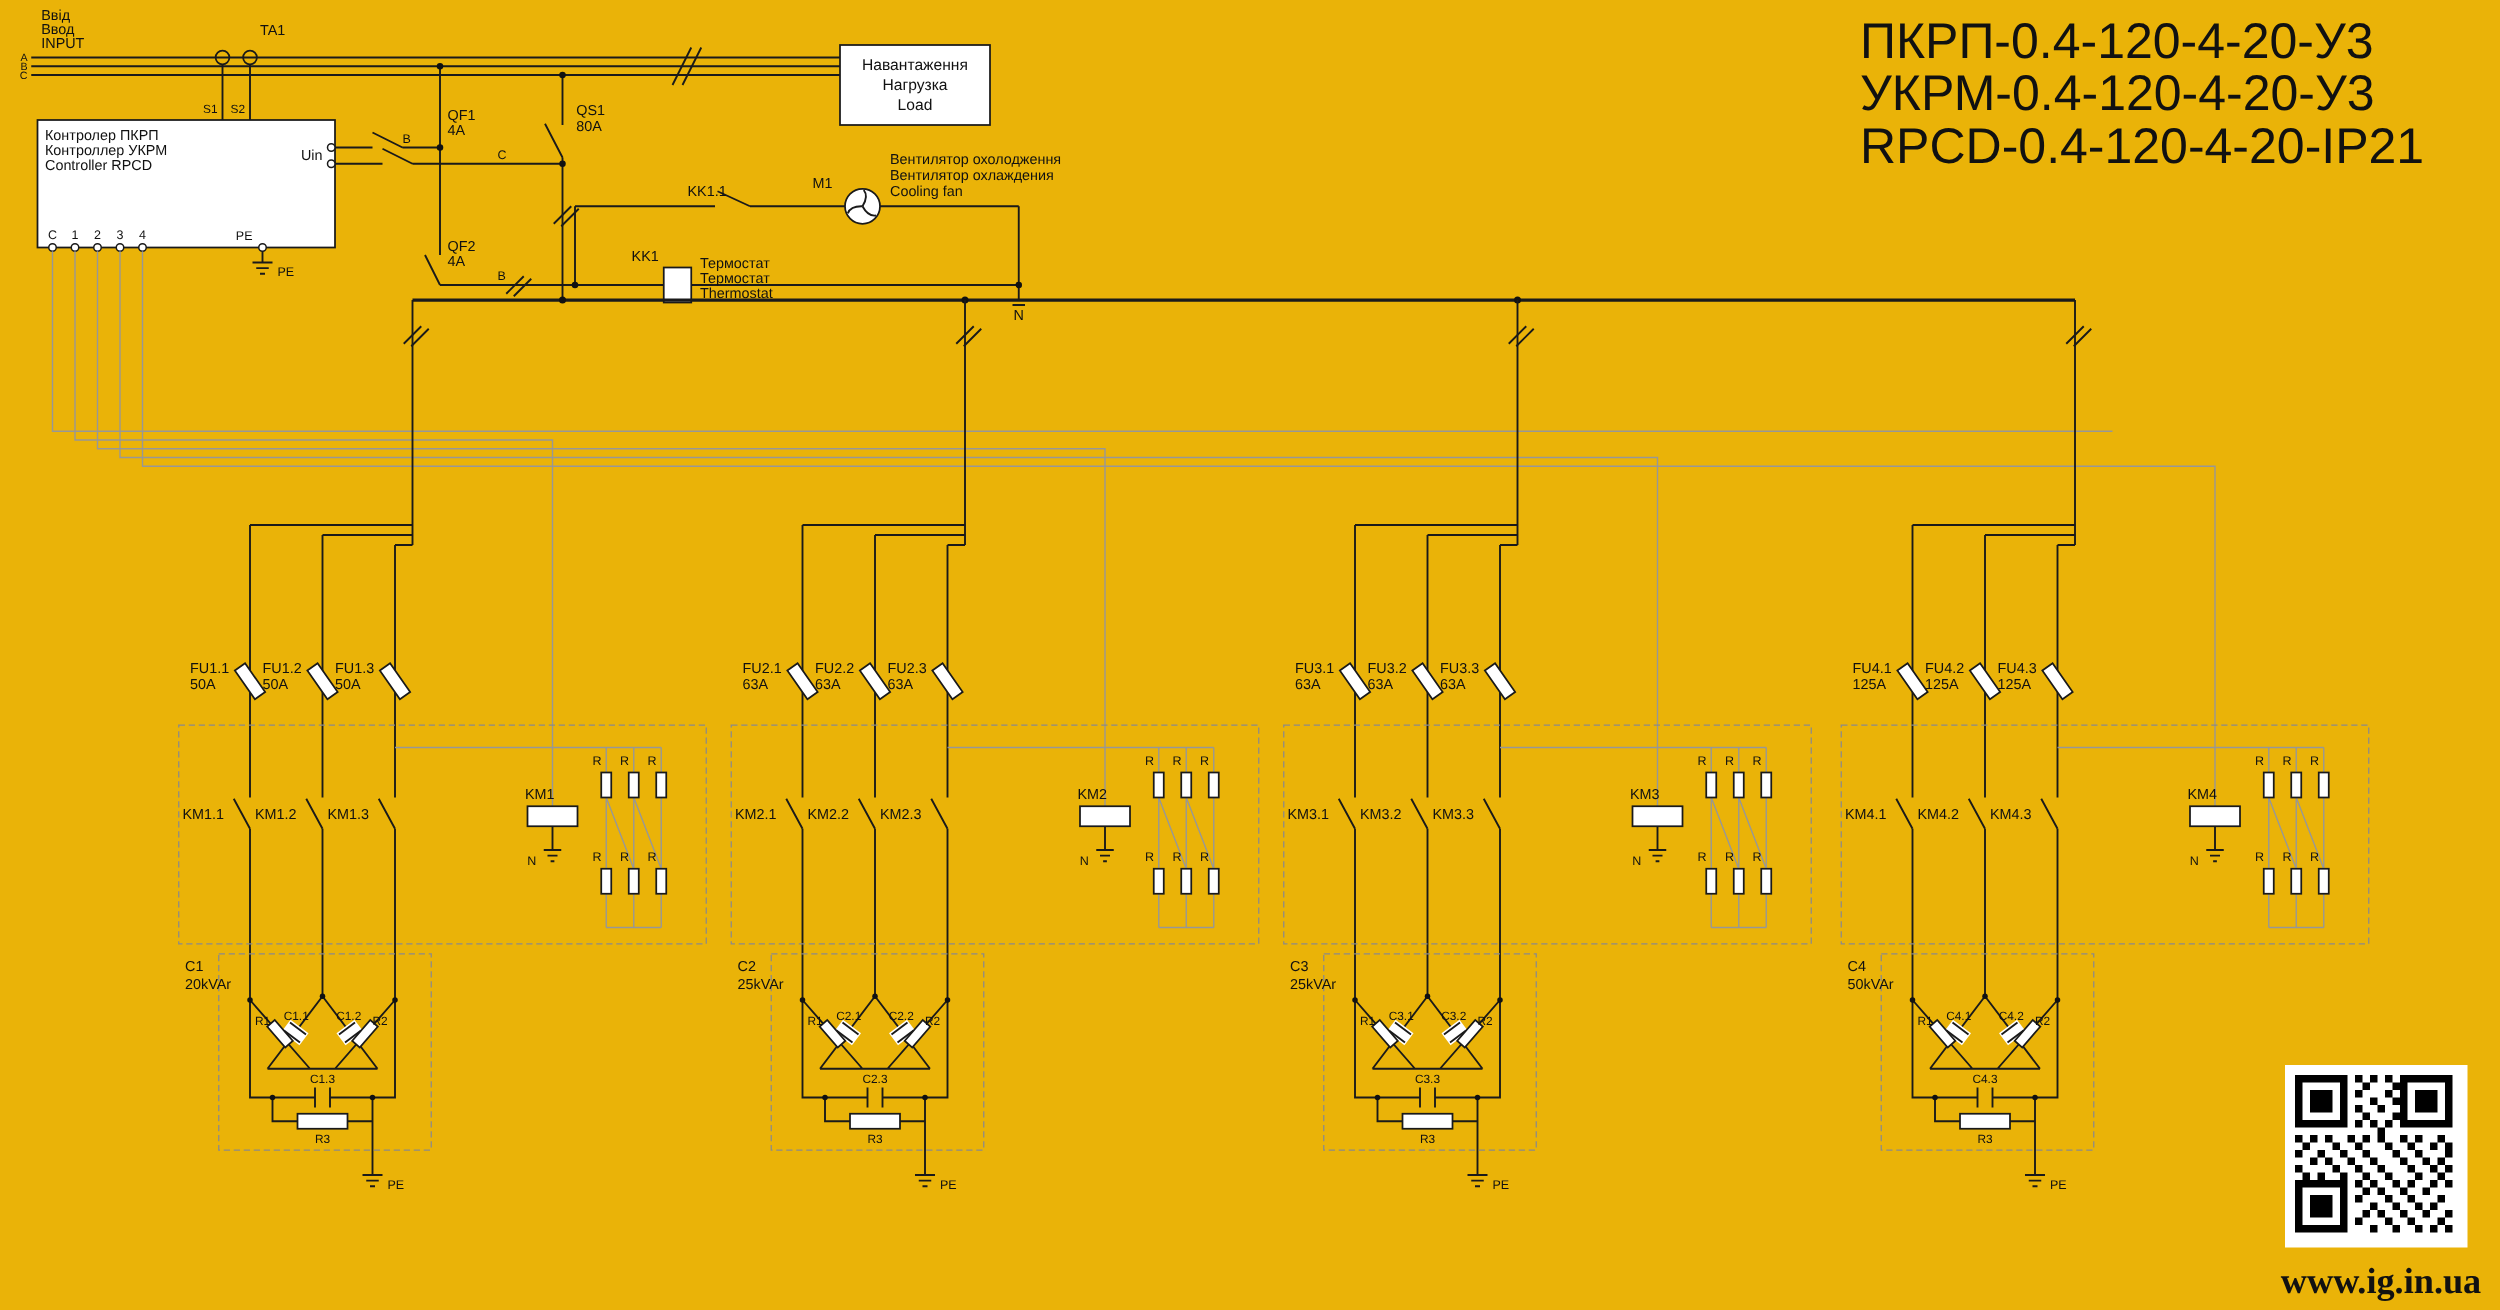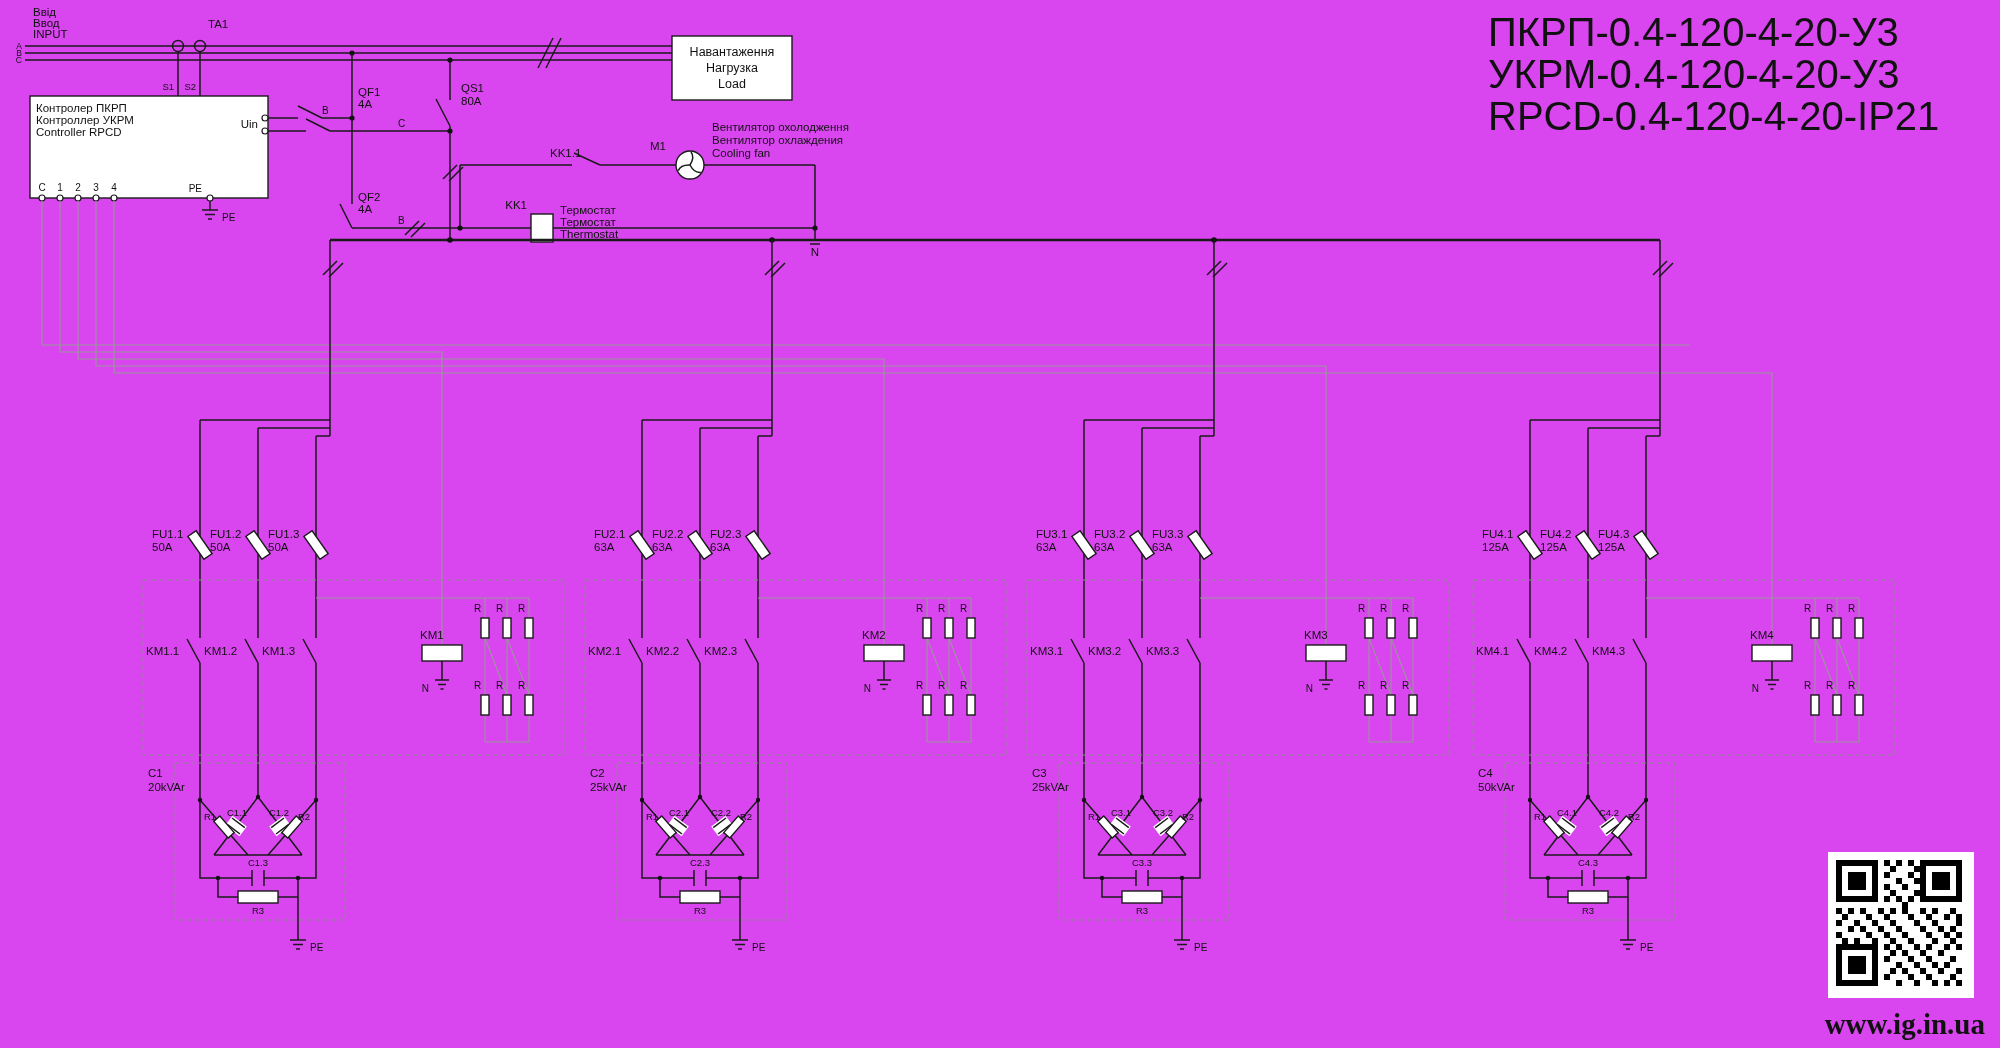--- a/index.html
+++ b/index.html
@@ -1,16 +1,16 @@
 <!DOCTYPE html>
 <html><head>
 <meta charset="utf-8">
 <style>
   html,body{margin:0;padding:0;background:#e8e8e8;}
-  .canvas{position:relative;width:2000px;height:1048px;background:#d946ef;overflow:hidden;}
+  .canvas{position:relative;width:2000px;height:1048px;background:#eab308;overflow:hidden;}
   svg{display:block;}
   svg text{font-family:"Liberation Sans","DejaVu Sans",sans-serif;fill:#111;}
   .w{stroke:#1a1a1a;fill:none;stroke-width:1.5;}
   .bus{stroke-width:2.6;}
   .g{stroke:#979797;fill:none;stroke-width:1.1;}
   .s{fill:#ffffff;stroke:#1a1a1a;stroke-width:1.4;}
   .sym{stroke:#1a1a1a;fill:none;stroke-width:1.4;}
   .dash{fill:none;stroke:#8a8a8a;stroke-width:1;stroke-dasharray:5 3;}
   .mask{fill:#ffffff;stroke:none;}
   .dot{fill:#111;stroke:none;}

